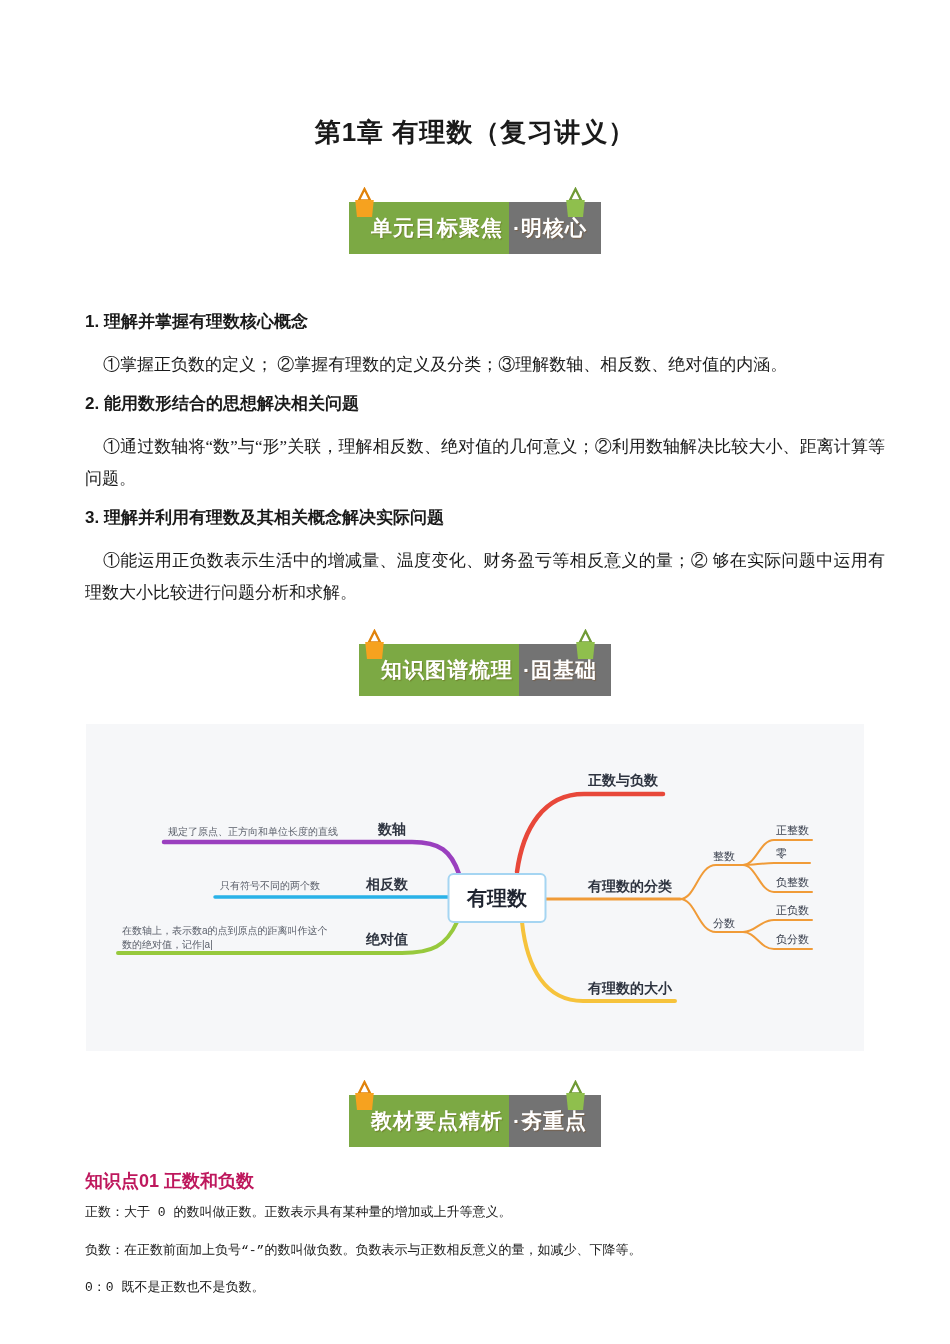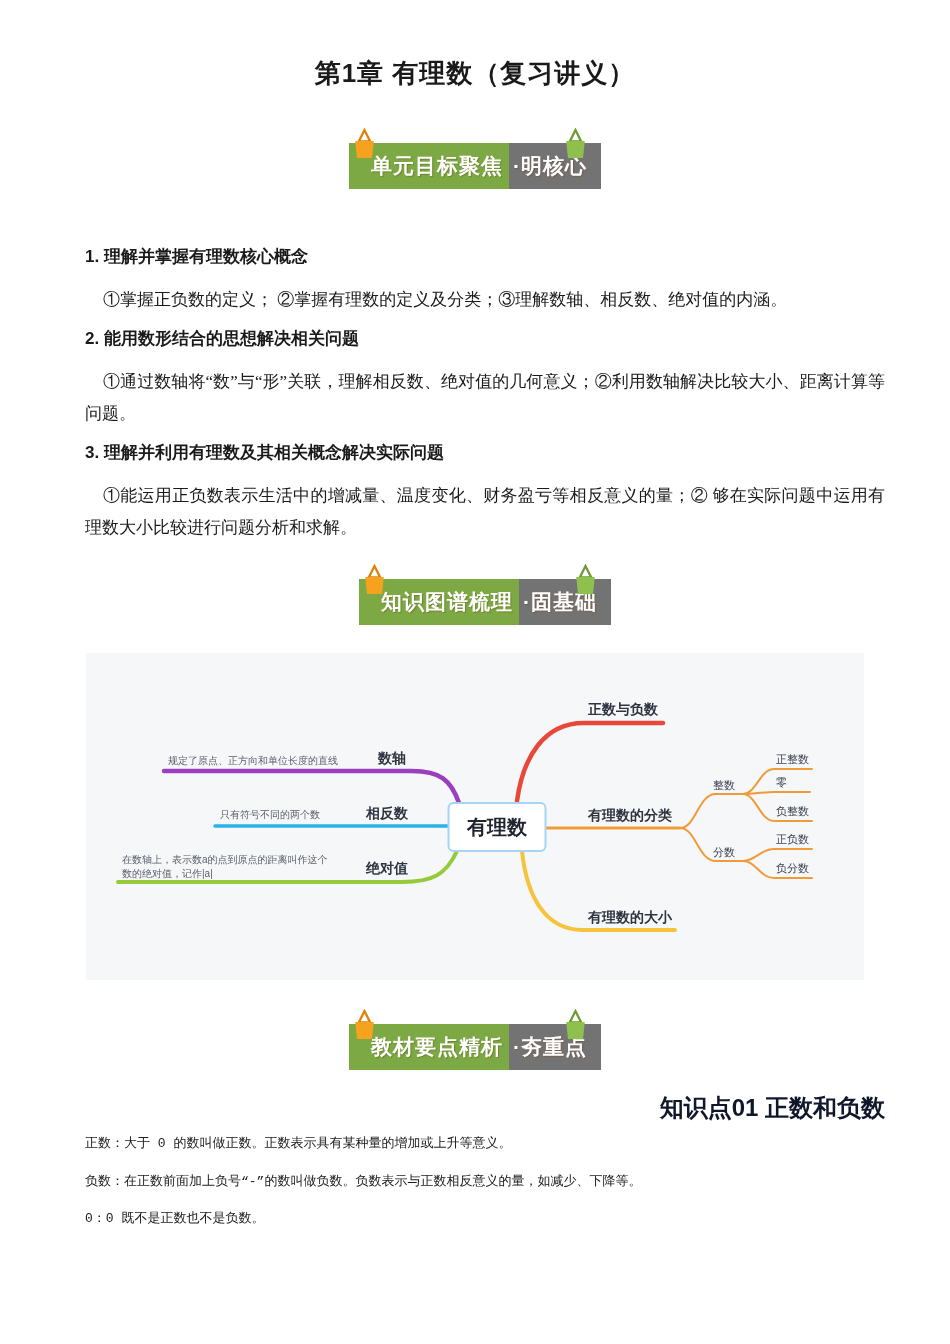--- a/index.html
+++ b/index.html
@@ -6,31 +6,31 @@
   body {
     width:950px; height:1344px;
     background:#ffffff;
     font-family:"Liberation Sans", sans-serif;
     color:#1a1a1a;
     position:relative;
     overflow:hidden;
   }
   .page-title {
     margin:0;
-    padding-top:56px;
+    padding-top:115px;
     text-align:center;
     font-size:26px;
     font-weight:bold;
     letter-spacing:1px;
   }
   .banner-row { display:flex; justify-content:center; }
   .banner-row.first  { margin-top:52px; }
   .banner-row.second { margin-top:36px;padding-left:20px; }
   .banner-row.third  { margin-top:44px; }
-  .banner { position:relative; display:flex; height:46px; }
+  .banner { position:relative; display:flex; height:52px; }
   .banner-green {
     background:#7ca944; color:#fff;
     font-size:21px; font-weight:bold; letter-spacing:1px;
     display:flex; align-items:center;
     padding:0 6px 0 22px;
     text-shadow:1px 1px 1px rgba(90,60,0,.35);
   }
   .banner-orange {
     background:#737373; color:#fff;
     font-size:21px; font-weight:bold; letter-spacing:1px;
@@ -62,23 +62,22 @@
   .mindmap-wrap svg { display:block; }
   svg text { font-family:"Liberation Sans", sans-serif; }
   .mm-center-text { font-size:20px; font-weight:bold; fill:#1f2430; }
   .mm-main-label  { font-size:14px; font-weight:bold; fill:#2e3440; }
   .mm-desc       { font-size:10px; fill:#5a5f6a; }
   .mm-sub-label  { font-size:11px; fill:#3c4250; }
   .mm-line { fill:none; stroke-linecap:round; }
 
   .knowledge { margin:22px 65px 0 85px; width:800px; }
   .kp-heading {
-    color:#0f172a; font-size:24px; font-weight:bold;
+    color:#be185d; font-size:18px; font-weight:bold;
     margin:0 0 10px 0;
-    text-align:right;
   }
   .kp-item {
     font-family:Liberation Mono, monospace;
     font-size:13px; line-height:1.5;
     margin:0 0 18px 0;
   }
 </style>
 </head>
 <body>
 

